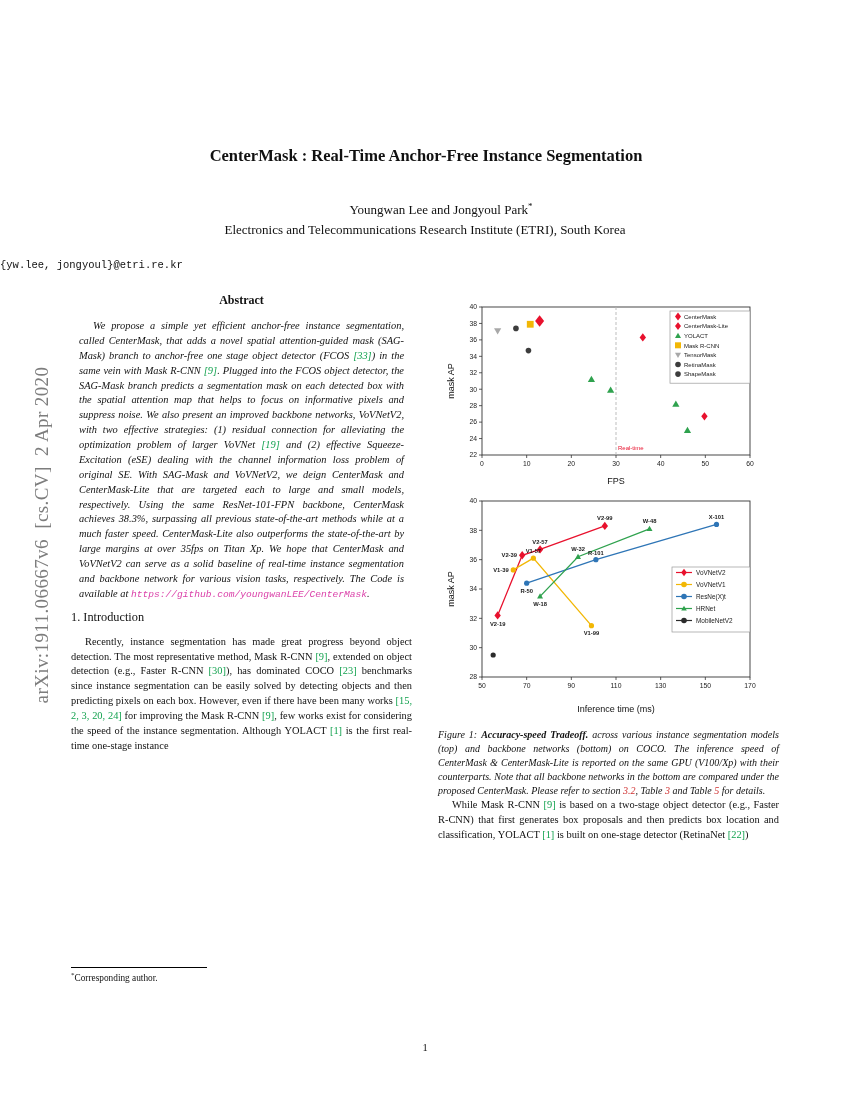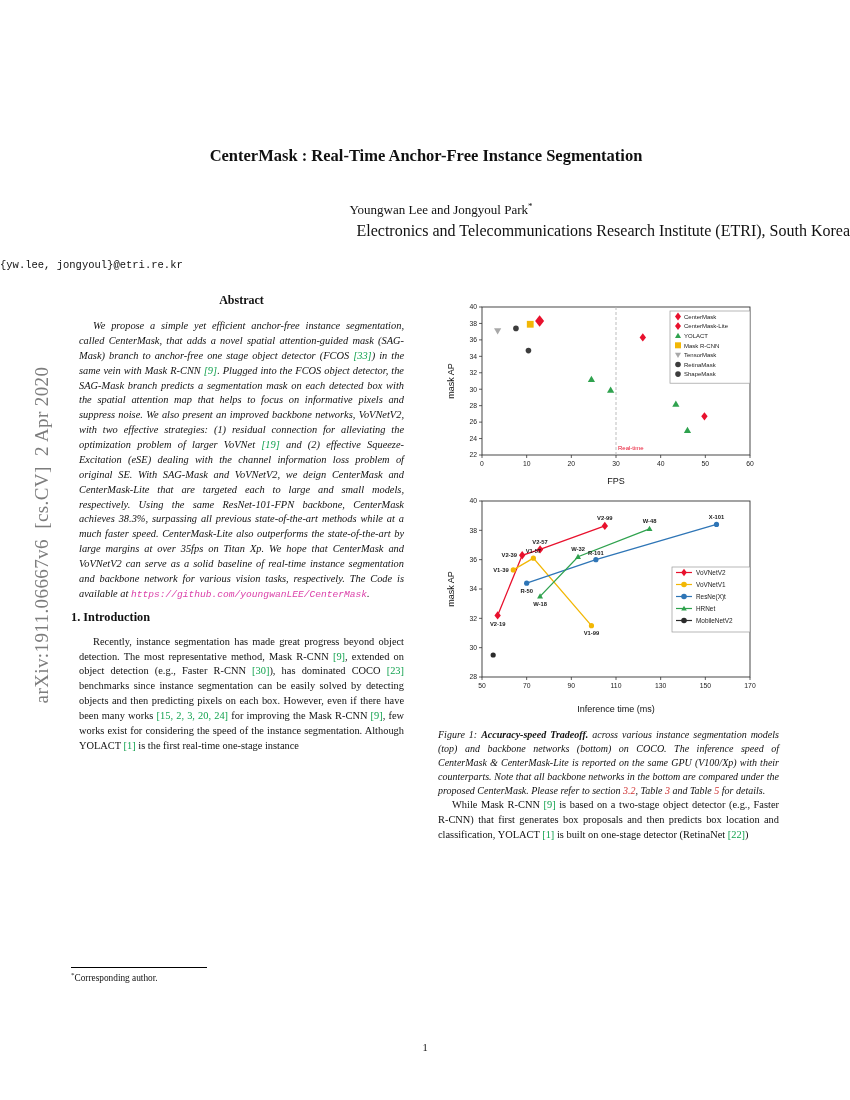--- a/index.html
+++ b/index.html
@@ -4,29 +4,29 @@
 <style>
   html,body{margin:0;padding:0;background:#e9e9e9;}
   .page{position:relative;width:850px;height:1100px;background:#ffffff;margin:0 auto;overflow:hidden;
         font-family:"Liberation Serif",serif;color:#111;}
   .arxiv-stamp{position:absolute;left:-203px;top:524px;width:490px;text-align:center;
         transform:rotate(-90deg);font-size:19px;color:var(--c-stamp,#7d7d7d);
         font-family:"Liberation Serif",serif;letter-spacing:.4px;white-space:pre;}
   .title{position:absolute;top:145px;left:0;width:100%;text-align:center;font-size:16.5px;font-weight:700;margin:1px;}
   .authors{position:absolute;top:201px;left:16px;width:100%;text-align:center;font-size:13px;}
   .authors sup{font-size:9px;}
-  .affil{position:absolute;top:222px;left:0;width:100%;text-align:right;font-size:16px;}
+  .affil{position:absolute;top:222px;left:0;width:100%;text-align:center;font-size:13px;}
   .email{position:absolute;top:259px;left:0;width:100%;text-align:left;font-size:10.5px;
         font-family:"Liberation Mono",monospace;}
   .col-left{position:absolute;left:71px;top:293px;width:341px;}
   .col-right{position:absolute;left:438px;top:301px;width:341px;}
   .abs-head{text-align:center;font-size:12px;font-weight:700;margin:0 0 11px;}
   .abs-body{font-style:italic;font-size:10.4px;line-height:1.43;text-align:justify;text-indent:14px;margin:8px;}
-  .sec-head{font-size:12.3px;font-weight:700;margin:7px 0 10px;}
-  .body-text{font-size:10.4px;line-height:1.43;text-align:justify;text-indent:14px;margin:8px;}
+  .sec-head{font-size:12.3px;font-weight:400;margin:7px 0 10px;}
+  .body-text{font-size:10.4px;line-height:1.43;text-align:justify;text-indent:14px;margin:0;}
   .seg-cite{color:var(--c-cite,#13a24f);}
   .seg-ref{color:var(--c-ref,#cf2e2e);}
   .seg-url{color:var(--c-url,#da3fa8);font-family:"Liberation Mono",monospace;font-size:9.6px;}
   .seg-b{font-weight:700;}
   .chart-block{margin:0 0 2px 6px;}
   .fig-caption{font-size:10px;line-height:1.4;text-align:justify;margin:9px 0 0;font-style:italic;}
   .right-para{font-size:10.4px;line-height:1.43;text-align:justify;margin:14px 0 0;}
   .right-para.indent{text-indent:14px;margin-top:0;}
   .footnote{position:absolute;left:71px;top:967px;width:341px;font-size:9.3px;}
   .footnote-rule{width:136px;border-top:1px solid #000;margin:0 0 3px;}

